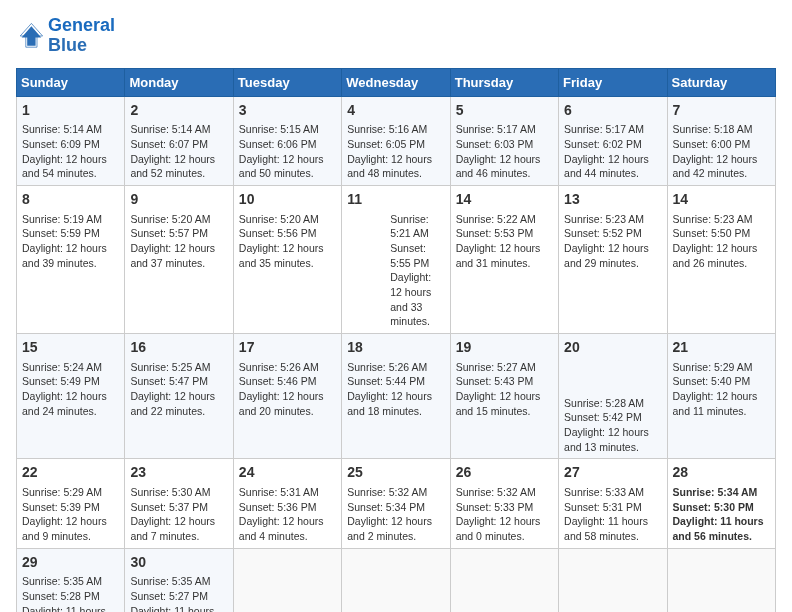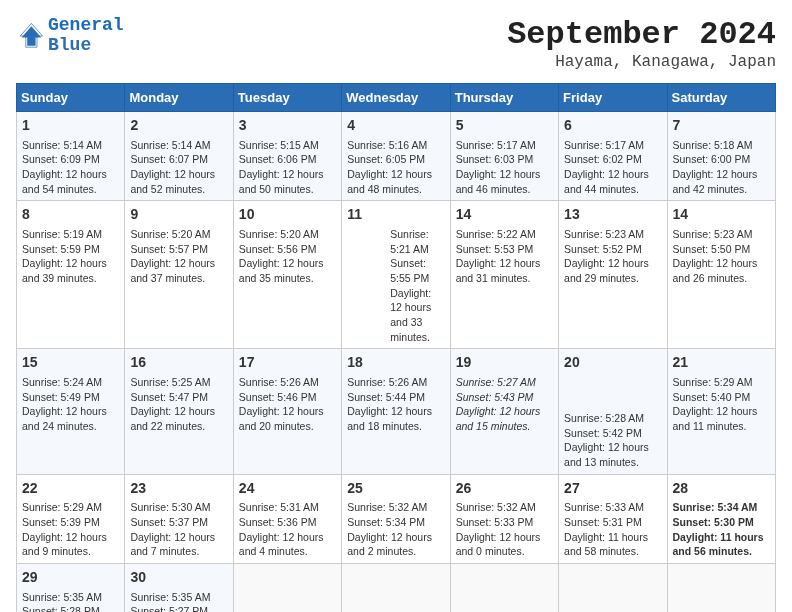--- a/index.html
+++ b/index.html
@@ -8,21 +8,20 @@
       background: #fff;
       width: 792px;
       min-height: 612px;
       padding: 16px;
     }
     .header-area {
       display: flex;
       justify-content: space-between;
       align-items: flex-start;
       margin-bottom: 12px;
-      font-family: Liberation Mono, monospace;
     }
     .logo {
       display: flex;
       align-items: center;
       gap: 4px;
     }
     .logo-text {
       font-size: 18px;
       font-weight: bold;
       color: #333;
@@ -97,24 +96,20 @@
   <div class="logo">
     <svg class="logo-icon" viewBox="0 0 40 40">
       <polygon points="22,6 36,22 28,22 28,34 16,34 16,22 8,22" fill="#2a6db5"></polygon>
       <polygon points="22,2 38,20 30,20 30,36 14,36 14,20 6,20" fill="none" stroke="#2a6db5" stroke-width="1"></polygon>
     </svg>
     <div class="logo-text">
       <div><span>General</span></div>
       <div><span style="color:#2a6db5">Blue</span></div>
     </div>
   </div>
-  <div class="title-block">
-    <div class="month-title">September 2024</div>
-    <div class="location-title">Hayama, Kanagawa, Japan</div>
-  </div>
 </div>
 
 <table>
   <thead>
     <tr>
     <th>Sunday</th>
         <th>Monday</th>
         <th>Tuesday</th>
         <th>Wednesday</th>
         <th>Thursday</th>
@@ -249,21 +244,21 @@
         </td>
         <td>
           <span class="day-num">18</span>
           <div style="white-space: pre-line;">Sunrise: 5:26 AM
 Sunset: 5:44 PM
 Daylight: 12 hours
 and 18 minutes.</div>
         </td>
         <td>
           <span class="day-num">19</span>
-          <div style="white-space: pre-line; font-style: italic;">Sunrise: 5:27 AM
+          <div style="white-space: pre-line;">Sunrise: 5:27 AM
 Sunset: 5:43 PM
 Daylight: 12 hours
 and 15 minutes.</div>
         </td>
         <td>
           <span class="day-num">20</span>
           <div style="white-space: pre-line; margin-top: 38px;">Sunrise: 5:28 AM
 Sunset: 5:42 PM
 Daylight: 12 hours
 and 13 minutes.</div>

